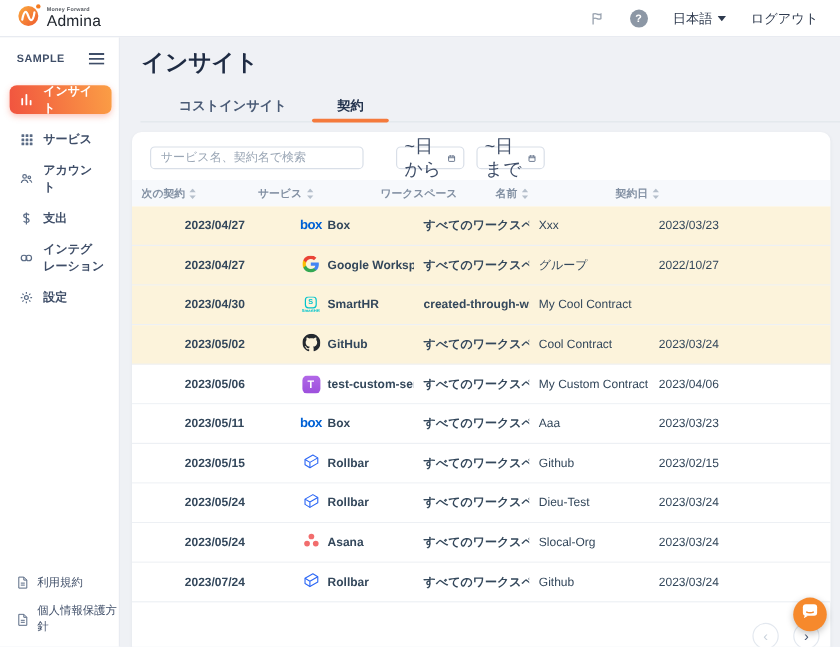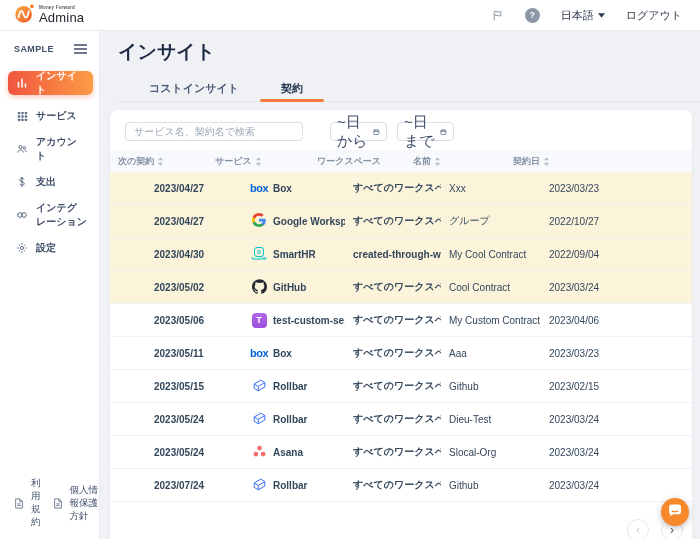--- a/index.html
+++ b/index.html
@@ -26,21 +26,21 @@
     border-right:1px solid #E8EBF1; z-index:4; }
   .org-row { display:flex; align-items:center; justify-content:space-between; padding:13px 12px 0 14px; }
   .org-name { font-size:9px; font-weight:bold; color:#3F4E68; letter-spacing:.4px; }
   .nav { margin-top:17px; }
   .nav-item { height:24px; margin:0 6px 9px 8px; padding:0 6px 0 8px; border-radius:6px;
     display:flex; align-items:center; gap:8px; font-size:10px; font-weight:600; color:#3F4E68; cursor:pointer; }
   .nav-item .nicon { display:flex; width:12px; justify-content:center; color:#5A6B85; }
   .nav-item.active { color:#fff; background:linear-gradient(80deg,#F1543F 0%,#FB9E45 100%);
     box-shadow:0 2px 5px rgba(241,90,60,.35); }
   .nav-item.active .nicon { color:#fff; }
-  .side-footer { position:absolute; left:14px; bottom:10px; display:flex; flex-direction:row; gap:11px; }
+  .side-footer { position:absolute; left:14px; bottom:10px; display:flex; flex-direction:column; gap:11px; }
   .side-link { display:flex; align-items:center; gap:7px; font-size:9.5px; color:#3F4E68; cursor:pointer; }
   .side-link .nicon { color:#5A6B85; display:flex; }
 
   
   .content { position:absolute; left:100px; top:31px; width:600px; height:508px; background:#EFF1F5; }
   .page-title { position:absolute; left:18px; top:8px; font-size:19px; font-weight:bold; color:#1E2B43; }
   .tabs { position:absolute; left:17px; top:44px; width:100%; height:27px;
     border-bottom:1px solid #E2E6EC; display:flex; padding-left:11px; }
   .tab { padding:0 21px; font-size:11px; font-weight:bold; color:#4A5B76; display:flex;
     align-items:center; position:relative; cursor:pointer; }
@@ -317,21 +317,20 @@
          <span class="logo-cell">
                   <span style="display:inline-flex;flex-direction:column;align-items:center;line-height:1;gap:1px">
                     <span style="width:10px;height:10px;border:1.5px solid #00C4CC;border-radius:3px;color:#00C4CC;font-size:6px;font-weight:bold;display:flex;align-items:center;justify-content:center">S</span>
                     <span style="font-size:3.5px;color:#00C4CC;font-weight:bold">SmartHR</span>
                   </span>
                 </span>
          <span>SmartHR</span>
        </div>
        <div class="td c3">created-through-win</div>
        <div class="td c4">My Cool Contract</div>
-       <div class="td c5">2022/09/04</div>
      </div>
             <div class="trow hl">
        <div class="td c1">2023/05/02</div>
        <div class="td c2">
          <span class="logo-cell">
                   <span><svg width="15" height="15" viewBox="0 0 24 24">
                       <path fill="#24292F" d="M12 .3C5.37.3 0 5.67 0 12.3c0 5.31 3.435 9.795 8.205 11.385.6.105.825-.255.825-.57 0-.285-.015-1.23-.015-2.235-3.015.555-3.795-.735-4.035-1.41-.135-.345-.72-1.41-1.23-1.695-.42-.225-1.02-.78-.015-.795.945-.015 1.62.87 1.845 1.23 1.08 1.815 2.805 1.305 3.495.99.105-.78.42-1.305.765-1.605-2.67-.3-5.46-1.335-5.46-5.925 0-1.305.465-2.385 1.23-3.225-.12-.3-.54-1.53.12-3.18 0 0 1.005-.315 3.3 1.23.96-.27 1.98-.405 3-.405s2.04.135 3 .405c2.295-1.56 3.3-1.23 3.3-1.23.66 1.65.24 2.88.12 3.18.765.84 1.23 1.905 1.23 3.225 0 4.605-2.805 5.625-5.475 5.925.435.375.81 1.095.81 2.22 0 1.605-.015 2.895-.015 3.3 0 .315.225.69.825.57A12.02 12.02 0 0 0 24 12.3C24 5.67 18.63.3 12 .3z"></path>
                     </svg></span>
                 </span>
          <span>GitHub</span>

